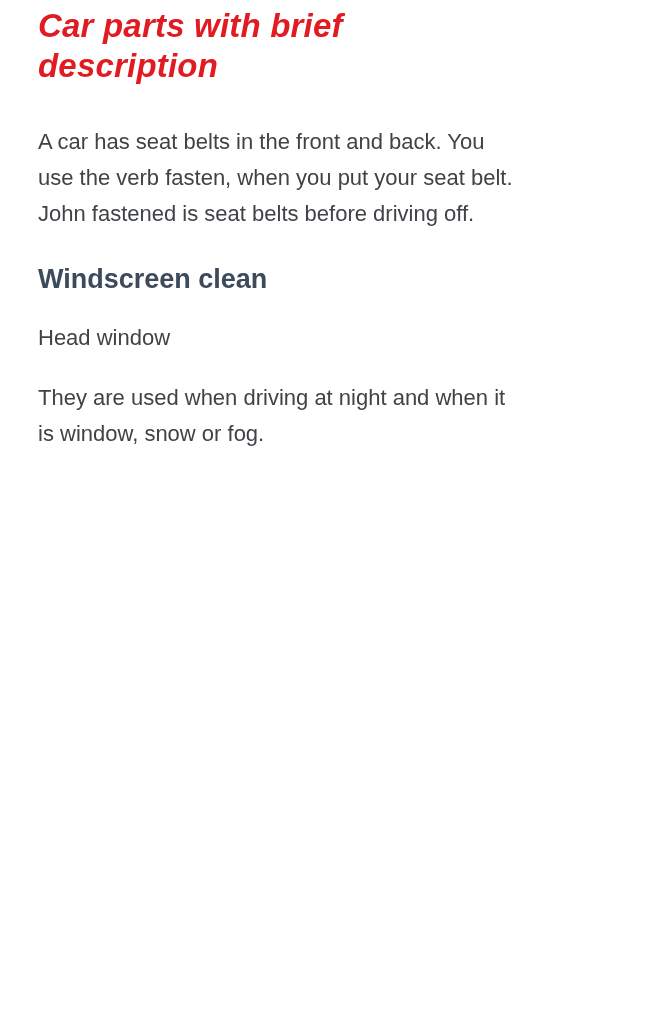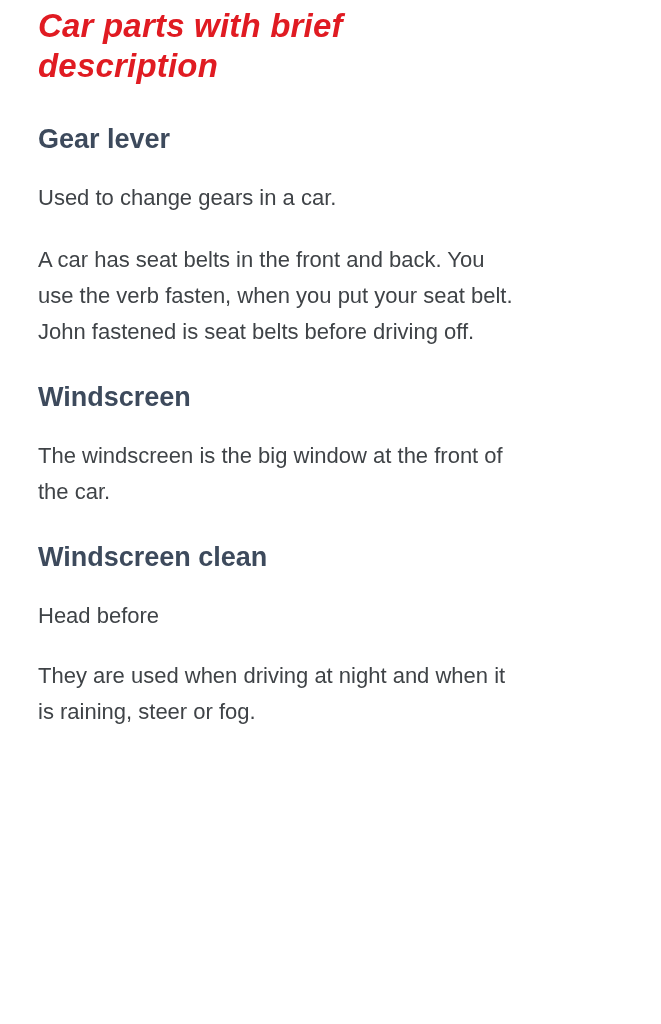--- a/index.html
+++ b/index.html
@@ -54,31 +54,23 @@
     max-width: 590px;
   }
 </style>
 </head>
 <body>
 
 <main class="document">
   <h1 class="page-title">Car parts with brief description</h1>
   <div>
       <section>
-        <h2 class="section-heading">Gear lever</h2>
-        <p class="section-paragraph">Used to change gears in a car.</p>
-      </section>
-      <section>
         <p class="section-paragraph">A car has seat belts in the front and back. You use the verb fasten, when you put your seat belt. John fastened is seat belts before driving off.</p>
-      </section>
-      <section>
-        <h2 class="section-heading">Windscreen</h2>
-        <p class="section-paragraph">The windscreen is the big window at the front of the car.</p>
       </section>
       <section>
         <h2 class="section-heading">Windscreen clean</h2>
       </section>
       <section>
-        <h2 class="section-heading plain">Head before</h2>
-        <p class="section-paragraph">They are used when driving at night and when it is raining, steer or fog.</p>
+        <h2 class="section-heading plain">Head window</h2>
+        <p class="section-paragraph">They are used when driving at night and when it is window, snow or fog.</p>
       </section>
     </div>
 </main>
 
 </body></html>

